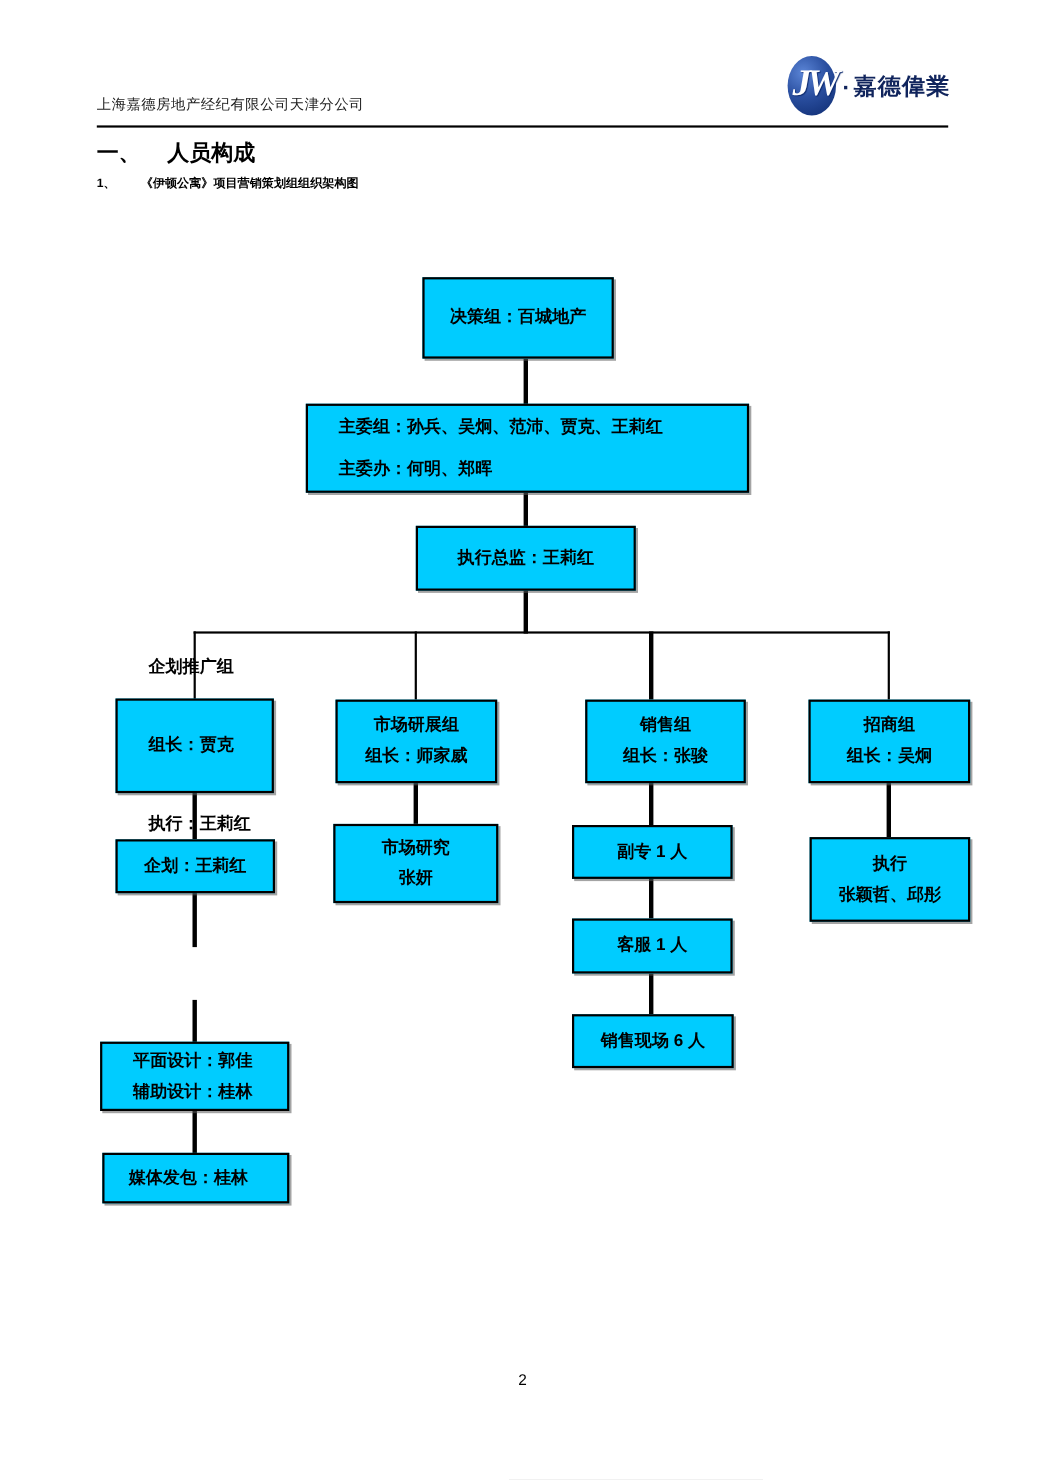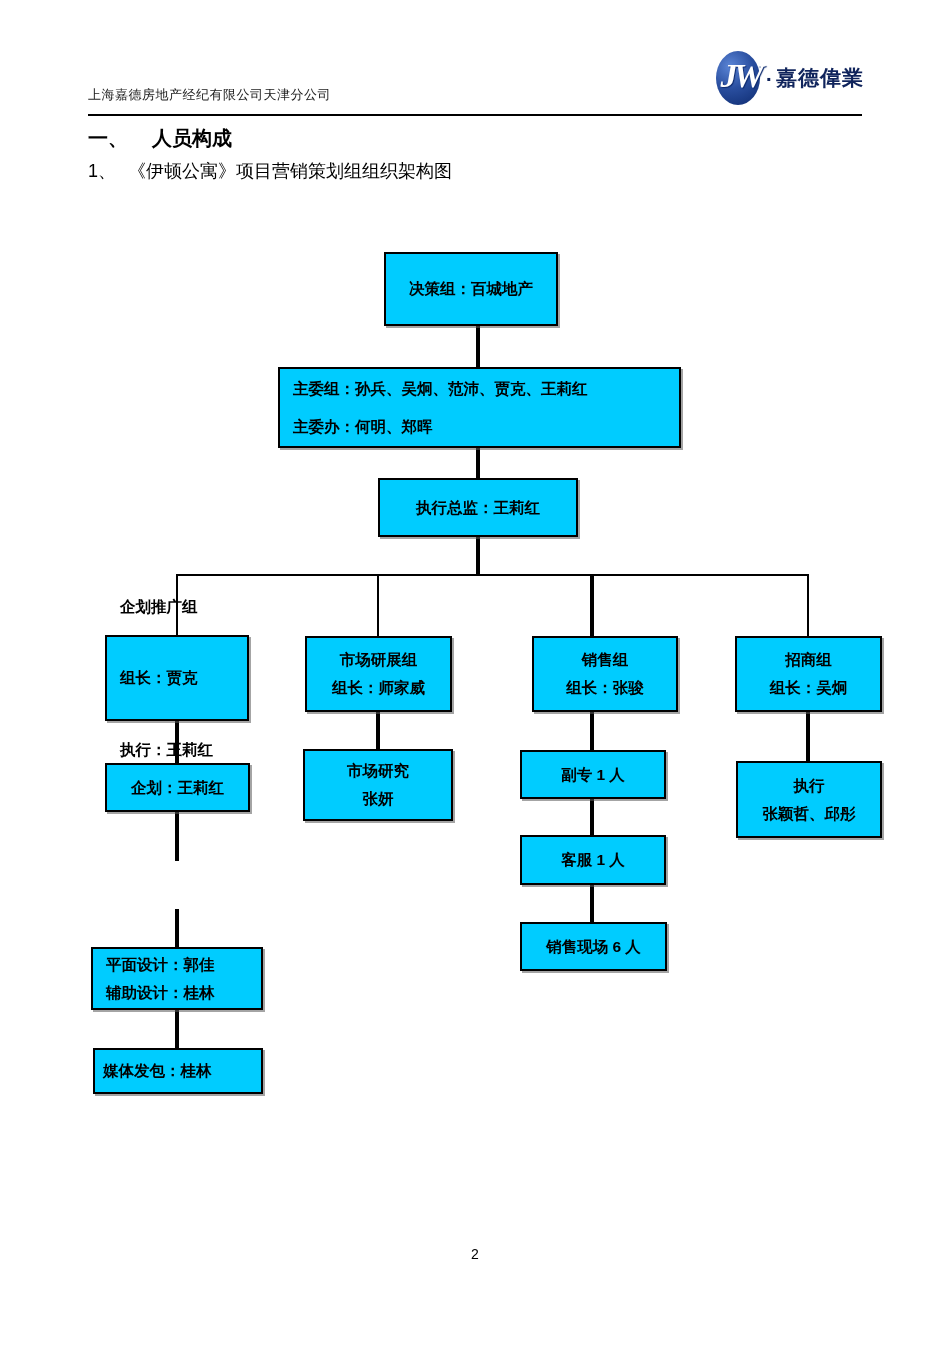--- a/index.html
+++ b/index.html
@@ -69,22 +69,22 @@
     position: absolute;
     left: 88px; top: 125px;
     font-size: 20px;
     font-weight: bold;
     white-space: nowrap;
   }
   .section-title .num { display: inline-block; width: 64px; }
   .subsection-title {
     position: absolute;
     left: 88px; top: 159px;
-    font-size: 18px;
-    font-weight: normal;
+    font-size: 11px;
+    font-weight: bold;
     white-space: nowrap;
   }
   .subsection-title .num { display: inline-block; width: 40px; font-family: "Liberation Sans", sans-serif; }
 
   
   .node {
     position: absolute;
     box-sizing: border-box;
     background: #00CCFF;
     border: 2px solid #000;
@@ -93,21 +93,21 @@
     flex-direction: column;
     justify-content: center;
     align-items: center;
     font-size: 15.5px;
     font-weight: bold;
     line-height: 1.4;
     color: #000;
     z-index: 2;
   }
   .node .line { display: block; white-space: nowrap; }
-  .node.align-left { align-items: flex-start; padding-left: 13px; }
+  .node.align-left { align-items: flex-start; padding-left: 28px; }
   .node.roomy { line-height: 1.1; }
   .node.roomy .line { margin: 10px 0; }
   .node.tight3 { line-height: 1.5; gap: 48px; }
   .node.pad2 .line { margin: 3px 0; }
 
   .conn {
     position: absolute;
     background: #000;
     z-index: 1;
   }
@@ -203,21 +203,21 @@
   <div class="node" style="left:105px; top:763px; width:145px; height:49px;">
     <span class="line">企划：王莉红</span>
   </div>
 
 
   <div class="node align-left pad2" style="left:91px; top:947px; width:172px; height:63px;">
     <span class="line">平面设计：郭佳</span>
     <span class="line">辅助设计：桂林</span>
   </div>
 
-  <div class="node align-left" style="left:93px; top:1048px; width:170px; height:46px; padding-left:8px;">
+  <div class="node align-left" style="left:93px; top:1048px; width:170px; height:46px; padding-left:22px;">
     <span class="line">媒体发包：桂林</span>
   </div>
 
   <div class="node pad2" style="left:303px; top:749px; width:150px; height:72px;">
     <span class="line">市场研究</span>
     <span class="line">张妍</span>
   </div>
 
   <div class="node" style="left:520px; top:750px; width:146px; height:49px;">
     <span class="line">副专 1 人</span>

